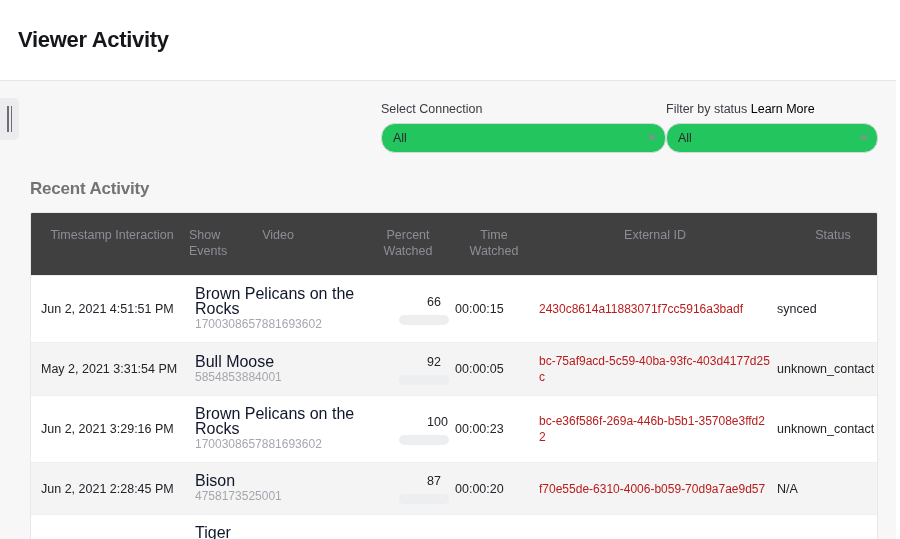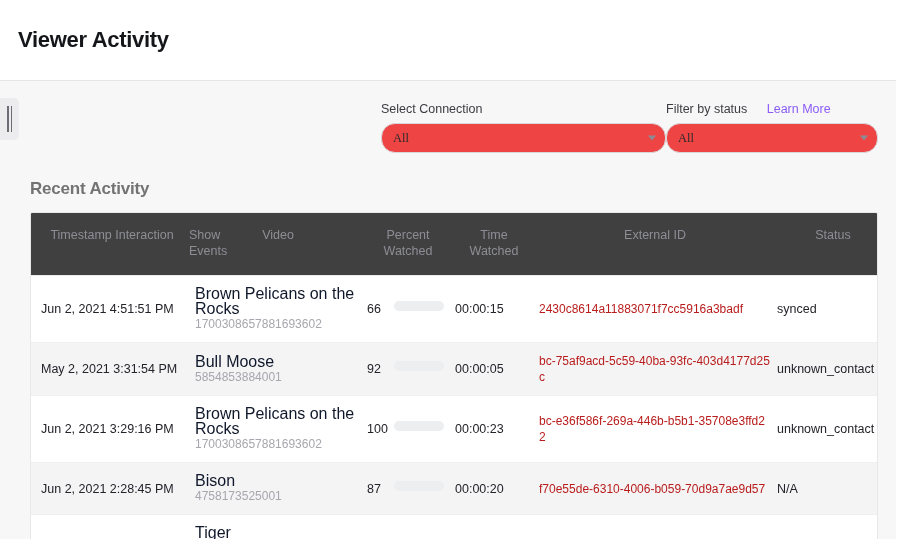--- a/index.html
+++ b/index.html
@@ -97,40 +97,39 @@
     display: flex;
     flex-direction: column;
   }
   .field-label {
     font-size: 12.5px;
     color: #3b3b42;
     margin-bottom: 6px;
     line-height: 15px;
   }
   .field-label .learn-more {
-    color: #8b5cf6;
+    color: #000000;
     text-decoration: none;
-    margin-left: 16px;
+    margin-left: 0;
   }
 
   .select {
     position: relative;
     width: 285px;
     height: 30px;
-    background: #ef4444;
+    background: #22c55e;
     border: 1px solid #d8d8dc;
     border-radius: 14px;
     box-sizing: border-box;
     display: flex;
     align-items: center;
     padding: 0 22px 0 11px;
     font-size: 12.5px;
     color: #2a2a2a;
     cursor: pointer;
-    font-family: Liberation Serif, serif;
   }
   .select .caret {
     position: absolute;
     right: 9px;
     top: 50%;
     transform: translateY(-50%);
     width: 0;
     height: 0;
     border-left: 4.5px solid transparent;
     border-right: 4.5px solid transparent;
@@ -201,22 +200,23 @@
   }
   .video-id {
     color: #a6a6ae;
     font-size: 12px;
     line-height: 15px;
     margin-top: 1px;
   }
 
   .pct-cell {
     display: flex;
-    align-items: flex-start;
+    align-items: flex-end;
     gap: 5px;
+    flex-direction: column;
   }
   .pct-num {
     font-size: 12.5px;
     color: #23232a;
     min-width: 22px;
   }
   .bar-track {
     width: 50px;
     height: 10px;
     background: #eceef0;

